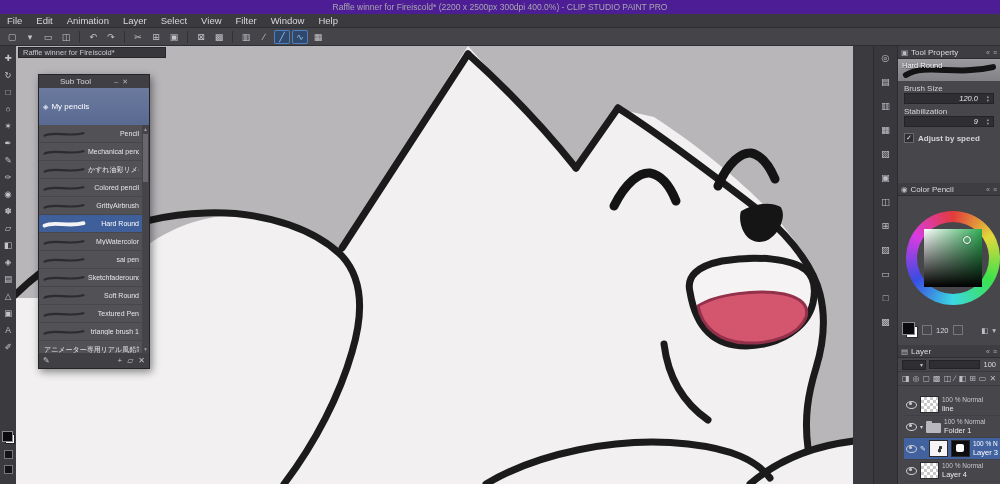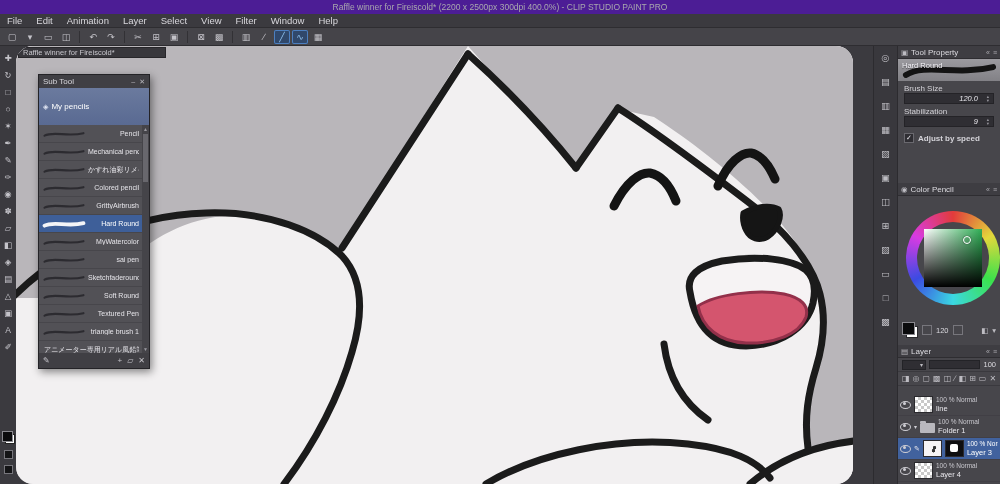--- a/index.html
+++ b/index.html
@@ -22,30 +22,30 @@
   .workspace{position:absolute;top:46px;left:0;right:0;bottom:0;}
   .left-strip{position:absolute;left:0;top:0;width:16px;bottom:0;background:#3b3a3f;
     display:flex;flex-direction:column;align-items:center;padding-top:6px;gap:5px;box-sizing:border-box;}
   .ltool{width:12px;height:12px;font-size:8.5px;line-height:12px;text-align:center;color:#c4c3c9;flex:none;}
   .ls-bottom{margin-top:auto;display:flex;flex-direction:column;align-items:center;gap:6px;padding-bottom:10px;}
   .swatch-pair{position:relative;width:13px;height:13px;flex:none;}
   .swatch-sub{position:absolute;right:0;bottom:0;width:8px;height:8px;background:#fff;border:1px solid #222;}
   .swatch-main{position:absolute;left:0;top:0;width:9px;height:9px;background:#0b0b0d;border:1px solid #8a898f;}
   .mini-sq{width:7px;height:7px;background:#141416;border:1px solid #77767c;flex:none;}
 
-  .canvas-area{position:absolute;left:16px;top:0;width:837px;bottom:0;background:#b9b6ba;overflow:hidden;border-radius:17px;}
+  .canvas-area{position:absolute;left:16px;top:0;width:837px;bottom:0;background:#b9b6ba;overflow:hidden;}
   .canvas-art{position:absolute;left:0;top:0;width:857px;height:438px;}
   .canvas-tab{position:absolute;left:2px;top:1px;width:148px;height:11px;background:#38373c;
     border:1px solid #27262a;color:#c7c6cc;font-size:7.5px;line-height:10px;padding-left:4px;box-sizing:border-box;
     white-space:nowrap;overflow:hidden;}
 
   
   .subtool{position:absolute;left:22px;top:28px;width:110px;height:293px;background:#4b4a4f;
     border:1px solid #242327;box-shadow:2px 3px 8px rgba(0,0,0,.45);display:flex;flex-direction:column;z-index:5;}
-  .st-title{height:13px;background:#403f44;display:flex;align-items:center;padding:0 4px;
+  .st-title{height:13px;background:#403f44;display:flex;align-items:center;padding:0 21px;
     font-size:8px;color:#d8d7dc;gap:4px;flex:none;justify-content:space-between;}
   .st-title .sp{flex:1;}
   .st-wbtn{font-size:7px;color:#b5b4ba;line-height:13px;}
   .st-group{height:13px;background:linear-gradient(#6b7a9e,#596a92);display:flex;align-items:center;
     gap:3px;padding:12px 4px;font-size:8px;color:#fff;flex:none;}
   .st-gicon{font-size:7px;color:#dfe4f2;}
   .st-list{flex:1;position:relative;background:#525156;overflow:hidden;padding-right:7px;}
   .st-item{height:18px;display:flex;align-items:center;justify-content:space-between;
     padding:0 3px;border-bottom:1px solid #47464b;box-sizing:border-box;}
   .st-item svg{width:44px;height:12px;flex:none;}
@@ -112,21 +112,21 @@
   .panel-layer{height:139px;overflow:hidden;}
   .lp-row{height:14px;display:flex;align-items:center;gap:3px;padding:0 4px;
     border-bottom:1px solid #3a393e;box-sizing:border-box;}
   .blend-box{width:24px;height:10px;background:#2f2e33;border:1px solid #232327;color:#bdbcc2;
     font-size:6px;display:flex;align-items:center;justify-content:flex-end;padding:0 2px;box-sizing:border-box;flex:none;}
   .lp-slider{flex:1;height:7px;background:#2f2e33;border:1px solid #232327;}
   .lp-opacity{font-size:7.5px;color:#dcdbe0;}
   .lp-icon{font-size:8px;color:#bdbcc2;line-height:13px;}
   .lp-gap{height:8px;}
   .layer-row{height:22px;display:flex;align-items:center;gap:3px;padding:0 2px;
-    border-bottom:1px solid #413f45;background:#47464b;box-sizing:border-box;}
+    border-bottom:1px solid #413f45;background:#47464b;box-sizing:border-box;margin-left:6px;}
   .layer-row.selected{background:#41629e;}
   .eye{width:9px;height:6px;border:1px solid #cfced4;border-radius:50%;position:relative;flex:none;}
   .eye::after{content:"";position:absolute;left:2px;top:0.5px;width:3px;height:3px;background:#cfced4;border-radius:50%;}
   .thumb{width:17px;height:15px;border:1px solid #2a292d;flex:none;background-color:#fff;
     background-image:linear-gradient(45deg,#c9c9c9 25%,transparent 25%,transparent 75%,#c9c9c9 75%),
       linear-gradient(45deg,#c9c9c9 25%,transparent 25%,transparent 75%,#c9c9c9 75%);
     background-size:6px 6px;background-position:0 0,3px 3px;}
   .thumb.art{background-image:radial-gradient(circle at 62% 45%,#333 0 1.5px,transparent 2px),
       radial-gradient(circle at 38% 45%,#333 0 1.5px,transparent 2px);background-color:#f6f4f5;background-size:auto;}
   .thumb.mask{background:#0e0e10;position:relative;}

